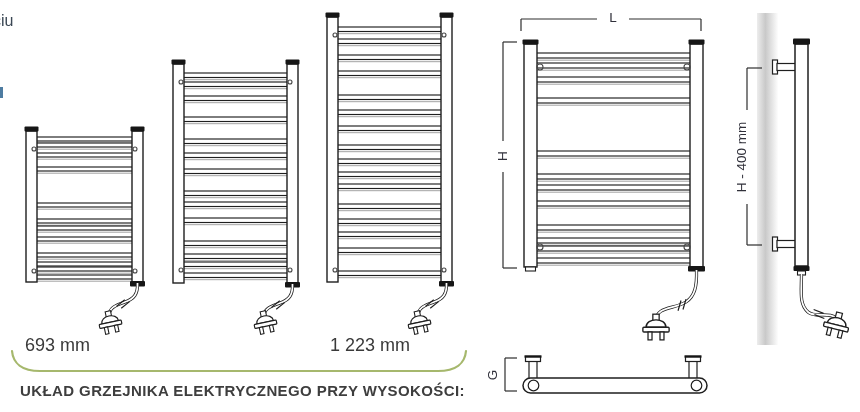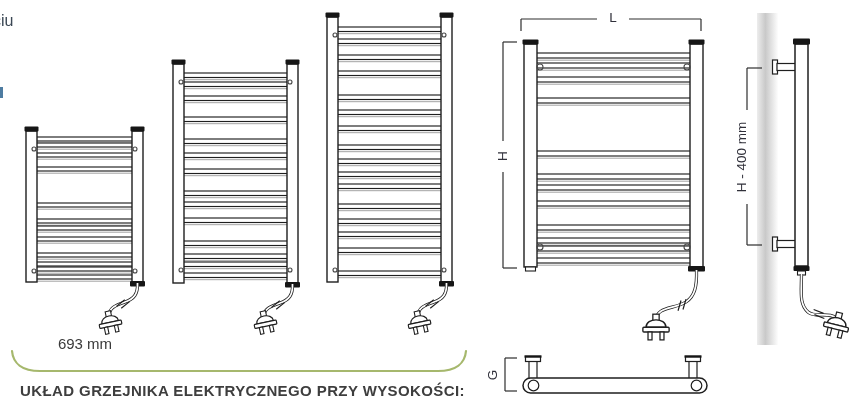--- a/index.html
+++ b/index.html
@@ -1,22 +1,22 @@
 <!DOCTYPE html>
 <html><head>
 <meta charset="utf-8">
 <style>
   html,body{margin:0;padding:0;background:#fff;}
   .stage{position:relative;width:860px;height:412px;background:#fff;overflow:hidden;
          font-family:"Liberation Sans",sans-serif;}
   #art{position:absolute;left:0;top:0;}
   .frag{position:absolute;left:-7px;top:12px;font-size:16px;color:#3b4754;}
   .bluemark{position:absolute;left:0;top:87px;width:3px;height:11px;background:#4e7ca1;}
-  .mm{position:absolute;top:335px;width:120px;text-align:center;
-      font-size:15px;color:#3a3a3a;white-space:nowrap;}
+  .mm{position:absolute;top:335px;width:120px;text-align:left;
+      font-size:18px;color:#3a3a3a;white-space:nowrap;}
   .lbl-693{left:25px;}
   .lbl-993{left:175px;}
   .lbl-1223{left:330px;}
   .caption{position:absolute;left:20px;top:382px;width:440px;text-align:left;
            font-size:15px;font-weight:bold;letter-spacing:0.4px;color:#3e3e3e;white-space:nowrap;}
   .dim{position:absolute;font-size:13.5px;color:#30303a;text-align:center;white-space:nowrap;
        line-height:20px;}
   .dim-L{left:597px;top:8px;width:32px;height:20px;background:#fff;}
   .dim-H{left:489px;top:146px;width:28px;height:20px;transform:rotate(-90deg);background:#fff;}
   .dim-G{left:479px;top:365px;width:28px;height:20px;transform:rotate(-90deg);}
@@ -277,20 +277,21 @@
       </g>
       <g>
         <path d="M12,351 C13,363 22,371 40,371 L438,371 C456,371 465,363 466,351" fill="none" stroke="#a6b86d" stroke-width="2.2" stroke-linecap="round"></path>
       </g>
     </svg>
 
   <div class="frag">ciu</div>
   <div class="bluemark"></div>
 
   <div class="mm lbl-693">693 mm</div>
+  <div class="mm lbl-1223">1 223 mm</div>
 
   <div class="caption">UKŁAD GRZEJNIKA ELEKTRYCZNEGO PRZY WYSOKOŚCI:</div>
 
   <div class="dim dim-L">L</div>
   <div class="dim dim-H">H</div>
   <div class="dim dim-G">G</div>
   <div class="dim dim-H400">H - 400 mm</div>
 
 </div>
 

